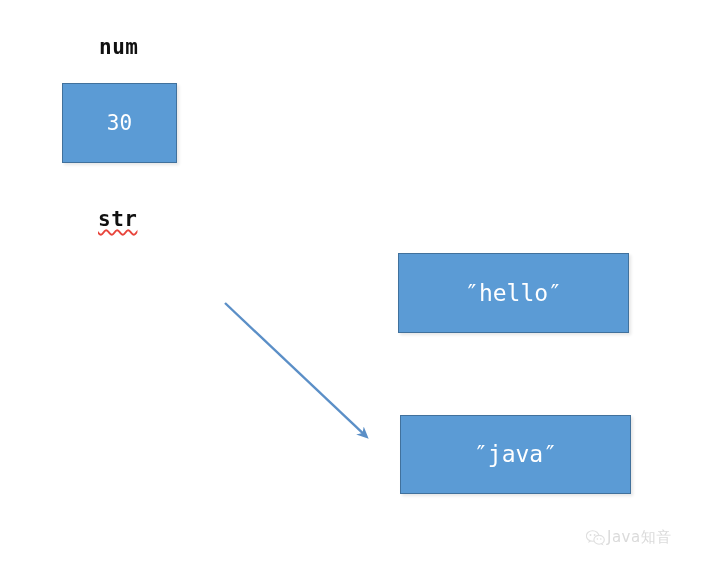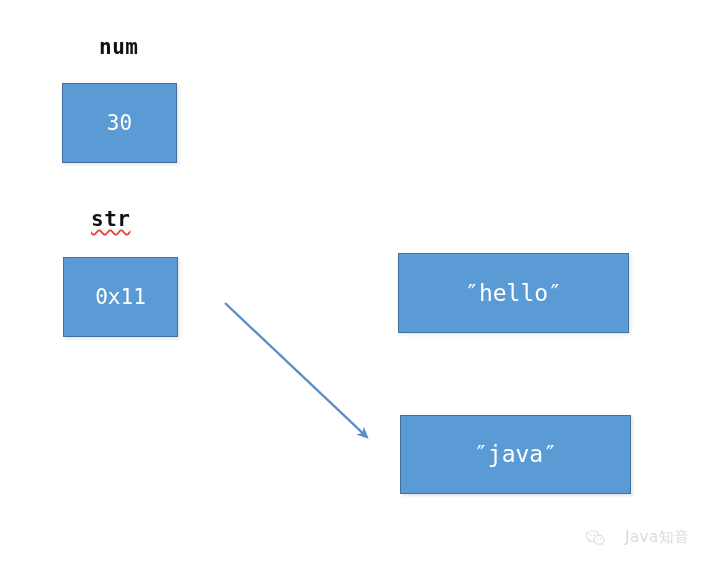--- a/index.html
+++ b/index.html
@@ -64,21 +64,21 @@
     width: 714px;
     height: 572px;
     pointer-events: none;
   }
 
   
   #watermark {
     position: absolute;
     display: flex;
     align-items: center;
-    gap: 20px;
+    gap: 2px;
     opacity: 0.95;
   }
   #watermark .wm-text {
     font-family: "DejaVu Sans", "Liberation Sans", sans-serif;
     font-size: 15px;
     color: #d9d9d9;
     letter-spacing: 0.5px;
     white-space: nowrap;
   }
 </style>
@@ -86,25 +86,22 @@
 <body>
 
 <div id="canvas" style="background: rgb(255, 255, 255); width: 714px; height: 572px;">
 
   <div class="var-label" style="left: 99px; top: 35px; color: rgb(17, 17, 17);">num</div>
 
   <div class="box" style="left: 62px; top: 83px; width: 115px; height: 80px; background: rgb(91, 155, 213); border-color: rgb(65, 113, 156);">
     <span class="box-text small" style="color: rgb(255, 255, 255);">30</span>
   </div>
 
-  <div class="var-label misspelled" style="left: 91px; top: 207px; color: rgb(17, 17, 17);">str</div>
+  <div class="var-label misspelled" style="left: 98px; top: 207px; color: rgb(17, 17, 17);">str</div>
 
-  <div class="box" style="left: 63px; top: 257px; width: 115px; height: 80px; background: rgb(91, 155, 213); border-color: rgb(65, 113, 156);">
-    <span class="box-text small" style="color: rgb(255, 255, 255);">0x11</span>
-  </div>
 
   <div class="box" style="left: 398px; top: 253px; width: 231px; height: 80px; background: rgb(91, 155, 213); border-color: rgb(65, 113, 156);">
     <span class="box-text medium" style="color: rgb(255, 255, 255);">″hello″</span>
   </div>
 
   <div class="box" style="left: 400px; top: 415px; width: 231px; height: 79px; background: rgb(91, 155, 213); border-color: rgb(65, 113, 156);">
     <span class="box-text medium" style="color: rgb(255, 255, 255);">″java″</span>
   </div>
 
   <svg id="arrow-layer" viewBox="0 0 714 572">

